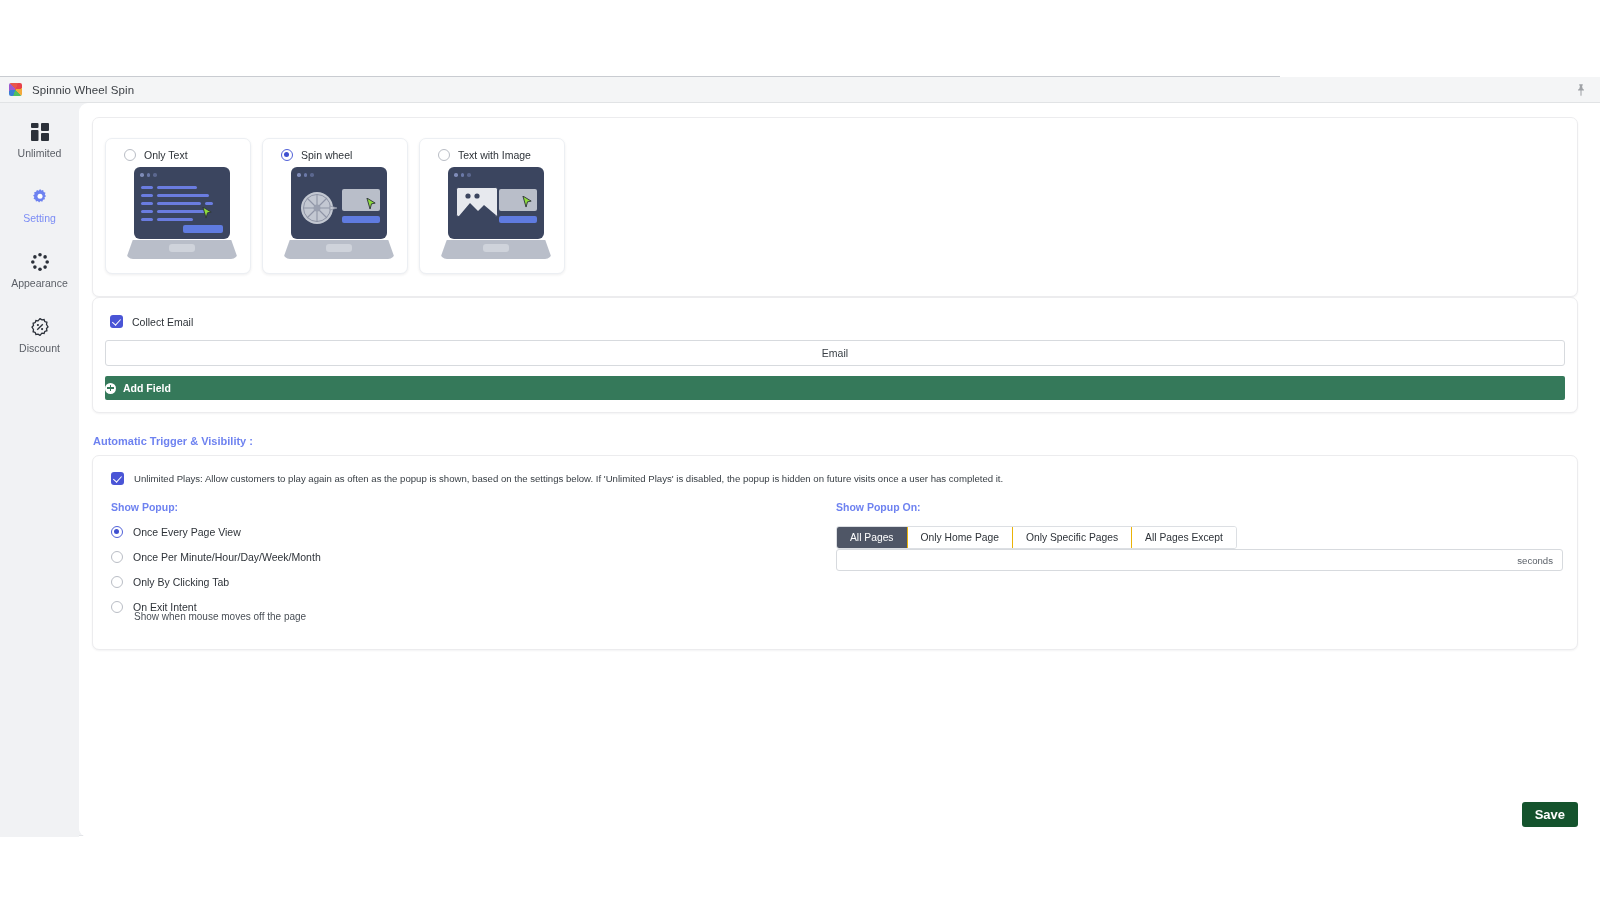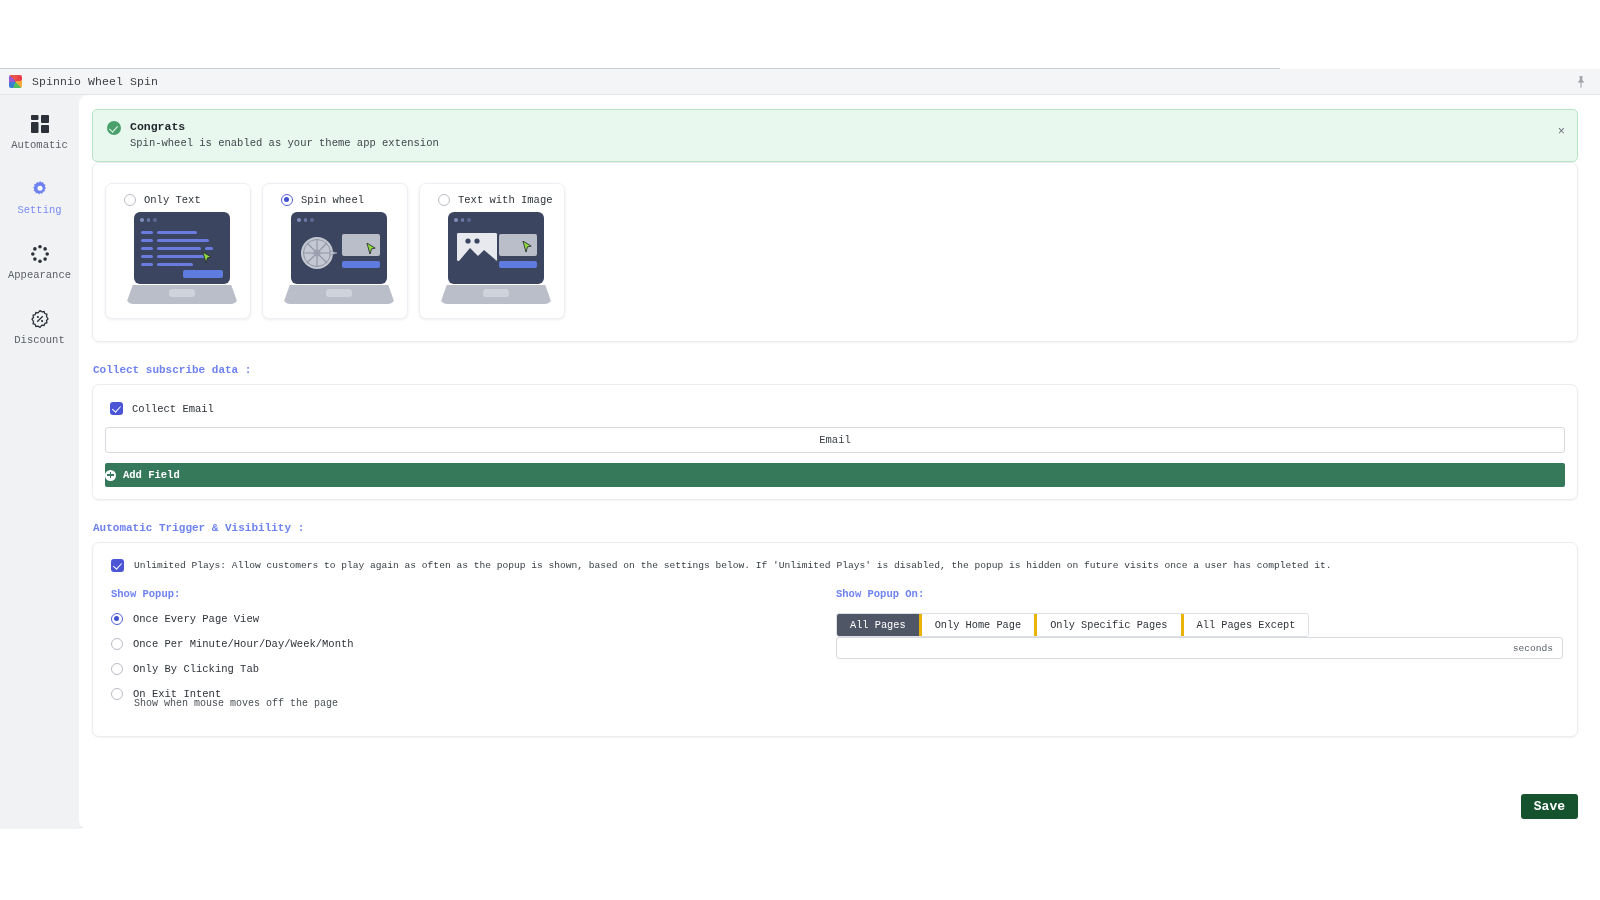--- a/index.html
+++ b/index.html
@@ -8,26 +8,25 @@
     background: #ffffff;
     font-family: "Liberation Sans", sans-serif;
     overflow: hidden;
   }
 
   #root { position: relative; width: 1600px; height: 900px; background:#ffffff; }
 
   
   .app-frame {
     position: absolute;
-    left: 0; top: 68px;
+    left: 0; top: 76px;
     width: 1280px; height: 760px;
     background: #f1f2f4;
     border-top: 1px solid #c9ccd1;
     border-bottom: 1px solid #e3e5e8;
-    font-family: Liberation Mono, monospace;
   }
 
   
   .titlebar {
     position: absolute; left: 0; top: 0;
     width: 1600px; height: 26px;
     background: #f4f5f6;
     border-bottom: 1px solid #e1e3e5;
     display: flex; align-items: center;
   }
@@ -227,21 +226,21 @@
   .col-left { width: 712px; padding-left: 4px;}
   .col-right { flex: 1; padding-left: 17px;}
   .col-head { font-size: 10.5px; font-weight:bold; color:#6e82f0; margin-bottom: 13px;}
   .radio-row { display:flex; align-items:center; gap:10px; margin-bottom: 13px; }
   .radio-row .rl { font-size: 10.5px; color:#2e3339; }
   .radio-sub { font-size:10px; color:#4a5057; margin: -8px 0 0 23px;}
 
   .seg-group { display:flex; border:1px solid #dcdfe3; border-radius:3px; overflow:hidden; width: fit-content;}
   .seg {
     padding: 5px 13px; font-size:10.3px; color:#2e3339; background:#fff;
-    border-right:3px solid #eab308; cursor:pointer; white-space:nowrap;
+    border-right:1px solid #eab308; cursor:pointer; white-space:nowrap;
   }
   .seg:last-child { border-right:none; }
   .seg.active { background:#4f5666; color:#fff; }
 
   .after-head { font-size:10.5px; font-weight:bold; color:#6e82f0; margin: 16px 0 8px 0;}
   .after-input {
     height: 22px; border:1px solid #d7dade; border-radius:3px; background:#fff;
     display:flex; align-items:center; justify-content:flex-end;
     padding-right: 9px; font-size:9.6px; color:#5a6068;
   }
@@ -280,21 +279,21 @@
 
       <div class="nav-item">
         <span class="nav-icon">
           <svg viewBox="0 0 18 18" width="18" height="18">
             <rect x="0" y="0" width="7.5" height="5" rx="1" fill="#2b3039"></rect>
             <rect x="10" y="0" width="8" height="8" rx="1" fill="#2b3039"></rect>
             <rect x="0" y="7" width="7.5" height="11" rx="1" fill="#2b3039"></rect>
             <rect x="10" y="10" width="8" height="8" rx="1" fill="#2b3039"></rect>
           </svg>
         </span>
-        <span class="nav-label">Automatic</span>
+        <span class="nav-label">Unlimited</span>
       </div>
 
       <div class="nav-item active">
         <span class="nav-icon">
           <svg viewBox="0 0 18 18" width="18" height="18">
             <path d="M9 0l1.3 1.6 2-.5.5 2 2 .9-.8 1.9 1.3 1.6-1.6 1.3.5 2-2 .5-.9 2-1.9-.8L8 14.3 6.7 12.7l-2 .5-.5-2-2-.9.8-1.9L1.7 6.8l1.6-1.3-.5-2 2-.5.9-2 1.9.8z" fill="#6e82f0" transform="translate(0.5,1) scale(0.95)"></path>
             <circle cx="9" cy="8.3" r="2.5" fill="#ffffff"></circle>
           </svg>
         </span>
         <span class="nav-label">Setting</span>
@@ -328,28 +327,20 @@
             <line x1="11.8" y1="6.2" x2="6.2" y2="11.8" stroke="#2b3039" stroke-width="1.3"></line>
           </svg>
         </span>
         <span class="nav-label">Discount</span>
       </div>
     </div>
 
     <div class="content-card">
       <div class="scroll-area">
 
-        <div class="banner">
-          <span class="banner-check"></span>
-          <div>
-            <div class="banner-title">Congrats</div>
-            <div class="banner-sub">Spin-wheel is enabled as your theme app extension</div>
-          </div>
-          <span class="banner-close">×</span>
-        </div>
 
         <div class="panel type-panel">
           <div class="type-row">
 
             <div class="type-card">
               <div class="type-head">
                 <span class="radio"></span>
                 <span class="type-name">Only Text</span>
               </div>
               <div class="laptop">
@@ -451,21 +442,20 @@
                     <path d="M1 0l9 5.5-4 .8L4.4 12z" fill="#8ddc3c" stroke="#2e3339" stroke-width="1"></path>
                   </svg>
                 </div>
                 <div class="lt-base"></div>
               </div>
             </div>
 
           </div>
         </div>
 
-        <div class="section-label">Collect subscribe data :</div>
         <div class="panel collect-panel">
           <div class="cb-row">
             <span class="checkbox"></span>
             <span class="cb-label">Collect Email</span>
           </div>
           <div class="field-box">
             <span>Email</span>
           </div>
           <div class="add-field-btn">
             <span class="plus-icon"></span>

